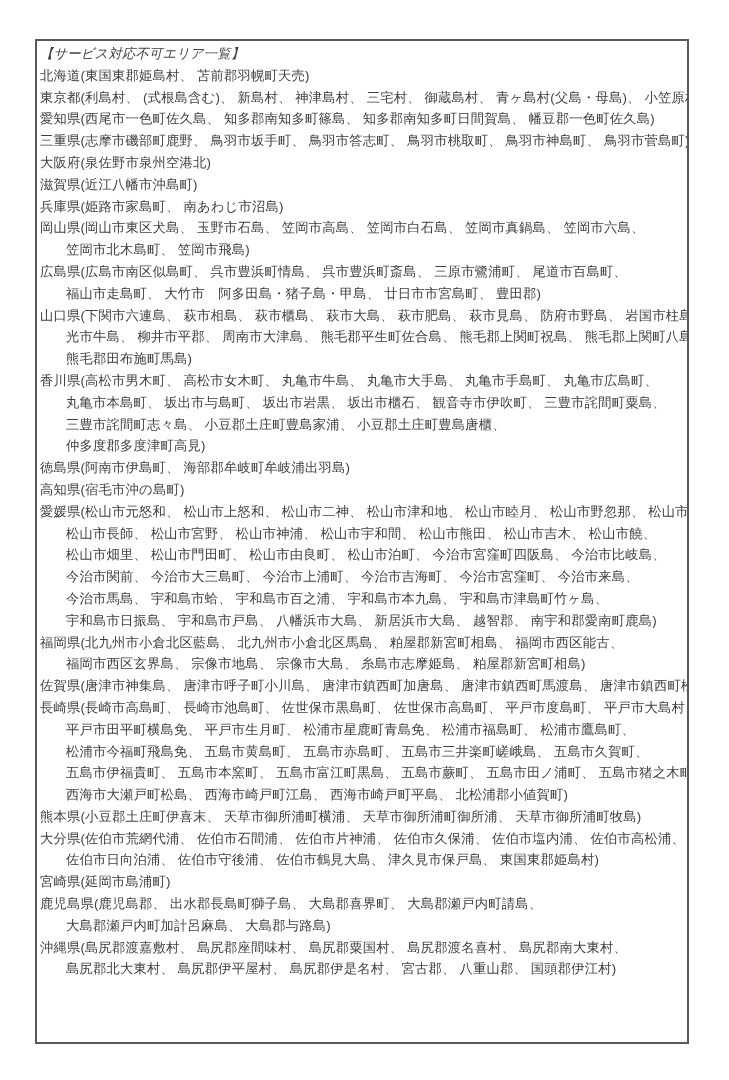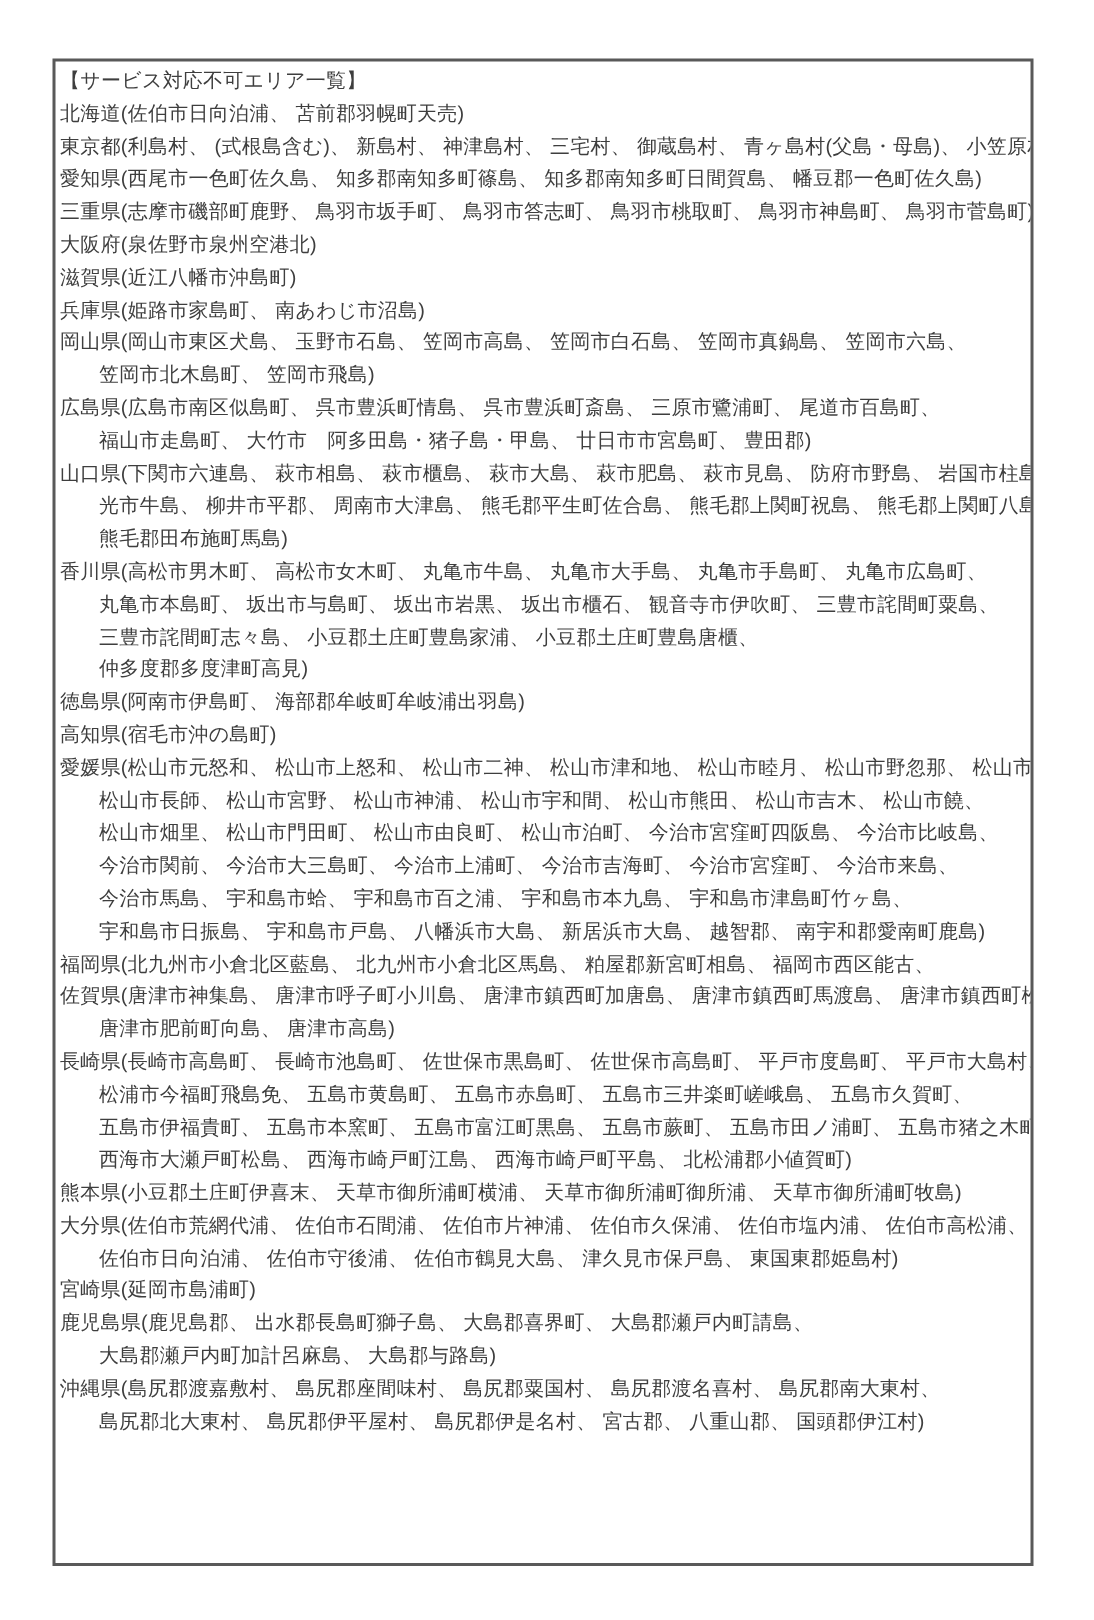--- a/index.html
+++ b/index.html
@@ -31,30 +31,31 @@
     line-height: 21.8px;
     color: var(--text, #3e3e3e);
     white-space: nowrap;
     letter-spacing: 0.2px;
   }
   .line.indent {
     padding-left: 26px;
   }
   .line.title {
     font-weight: 400;
+    font-style: italic;
   }
 </style>
 </head>
 <body>
 
 <div class="page">
   <div class="doc-box">
     <div class="line title">【サービス対応不可エリア一覧】</div>
     <div class="lines">
-        <div class="line">北海道(佐伯市日向泊浦、 苫前郡羽幌町天売)</div>
+        <div class="line">北海道(東国東郡姫島村、 苫前郡羽幌町天売)</div>
         <div class="line">東京都(利島村、 (式根島含む)、 新島村、 神津島村、 三宅村、 御蔵島村、 青ヶ島村(父島・母島)、 小笠原村)</div>
         <div class="line">愛知県(西尾市一色町佐久島、 知多郡南知多町篠島、 知多郡南知多町日間賀島、 幡豆郡一色町佐久島)</div>
         <div class="line">三重県(志摩市磯部町鹿野、 鳥羽市坂手町、 鳥羽市答志町、 鳥羽市桃取町、 鳥羽市神島町、 鳥羽市菅島町)</div>
         <div class="line">大阪府(泉佐野市泉州空港北)</div>
         <div class="line">滋賀県(近江八幡市沖島町)</div>
         <div class="line">兵庫県(姫路市家島町、 南あわじ市沼島)</div>
         <div class="line">岡山県(岡山市東区犬島、 玉野市石島、 笠岡市高島、 笠岡市白石島、 笠岡市真鍋島、 笠岡市六島、</div>
         <div class="line indent">笠岡市北木島町、 笠岡市飛島)</div>
         <div class="line">広島県(広島市南区似島町、 呉市豊浜町情島、 呉市豊浜町斎島、 三原市鷺浦町、 尾道市百島町、</div>
         <div class="line indent">福山市走島町、 大竹市　阿多田島・猪子島・甲島、 廿日市市宮島町、 豊田郡)</div>
@@ -67,23 +68,24 @@
         <div class="line indent">仲多度郡多度津町高見)</div>
         <div class="line">徳島県(阿南市伊島町、 海部郡牟岐町牟岐浦出羽島)</div>
         <div class="line">高知県(宿毛市沖の島町)</div>
         <div class="line">愛媛県(松山市元怒和、 松山市上怒和、 松山市二神、 松山市津和地、 松山市睦月、 松山市野忽那、 松山市小浜</div>
         <div class="line indent">松山市長師、 松山市宮野、 松山市神浦、 松山市宇和間、 松山市熊田、 松山市吉木、 松山市饒、</div>
         <div class="line indent">松山市畑里、 松山市門田町、 松山市由良町、 松山市泊町、 今治市宮窪町四阪島、 今治市比岐島、</div>
         <div class="line indent">今治市関前、 今治市大三島町、 今治市上浦町、 今治市吉海町、 今治市宮窪町、 今治市来島、</div>
         <div class="line indent">今治市馬島、 宇和島市蛤、 宇和島市百之浦、 宇和島市本九島、 宇和島市津島町竹ヶ島、</div>
         <div class="line indent">宇和島市日振島、 宇和島市戸島、 八幡浜市大島、 新居浜市大島、 越智郡、 南宇和郡愛南町鹿島)</div>
         <div class="line">福岡県(北九州市小倉北区藍島、 北九州市小倉北区馬島、 粕屋郡新宮町相島、 福岡市西区能古、</div>
+        <div class="line indent">福岡市西区玄界島、 宗像市地島、 宗像市大島、 糸島市志摩姫島、 粕屋郡新宮町相島)</div>
         <div class="line">佐賀県(唐津市神集島、 唐津市呼子町小川島、 唐津市鎮西町加唐島、 唐津市鎮西町馬渡島、 唐津市鎮西町松島</div>
-        <div class="line indent">唐津市肥前町向島、 唐津市高島)</div>
         <div class="line">長崎県(長崎市高島町、 長崎市池島町、 佐世保市黒島町、 佐世保市高島町、 平戸市度島町、 平戸市大島村、</div>
+        <div class="line indent">平戸市田平町横島免、 平戸市生月町、 松浦市星鹿町青島免、 松浦市福島町、 松浦市鷹島町、</div>
         <div class="line indent">松浦市今福町飛島免、 五島市黄島町、 五島市赤島町、 五島市三井楽町嵯峨島、 五島市久賀町、</div>
         <div class="line indent">五島市伊福貴町、 五島市本窯町、 五島市富江町黒島、 五島市蕨町、 五島市田ノ浦町、 五島市猪之木町</div>
         <div class="line indent">西海市大瀬戸町松島、 西海市崎戸町江島、 西海市崎戸町平島、 北松浦郡小値賀町)</div>
         <div class="line">熊本県(小豆郡土庄町伊喜末、 天草市御所浦町横浦、 天草市御所浦町御所浦、 天草市御所浦町牧島)</div>
         <div class="line">大分県(佐伯市荒網代浦、 佐伯市石間浦、 佐伯市片神浦、 佐伯市久保浦、 佐伯市塩内浦、 佐伯市高松浦、</div>
         <div class="line indent">佐伯市日向泊浦、 佐伯市守後浦、 佐伯市鶴見大島、 津久見市保戸島、 東国東郡姫島村)</div>
         <div class="line">宮崎県(延岡市島浦町)</div>
         <div class="line">鹿児島県(鹿児島郡、 出水郡長島町獅子島、 大島郡喜界町、 大島郡瀬戸内町請島、</div>
         <div class="line indent">大島郡瀬戸内町加計呂麻島、 大島郡与路島)</div>
         <div class="line">沖縄県(島尻郡渡嘉敷村、 島尻郡座間味村、 島尻郡粟国村、 島尻郡渡名喜村、 島尻郡南大東村、</div>

